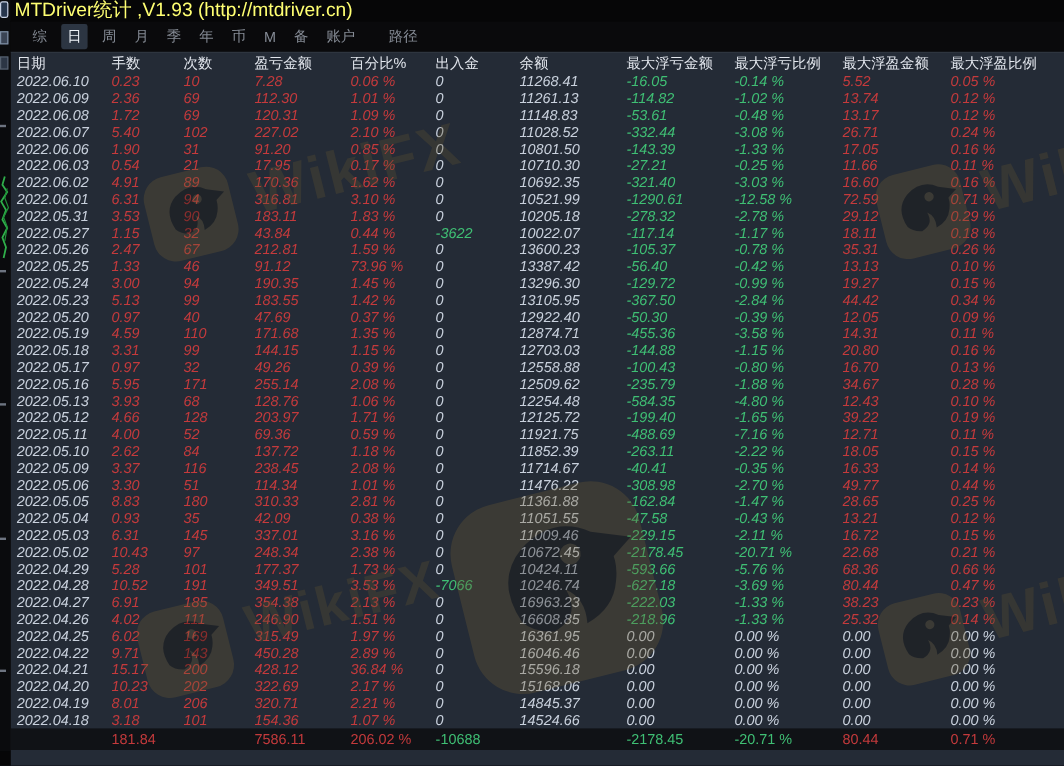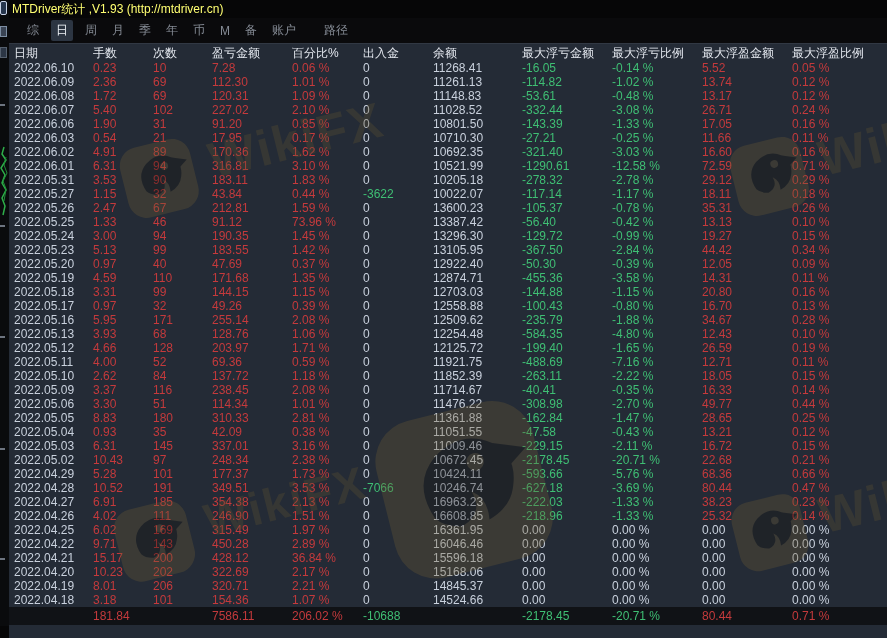--- a/index.html
+++ b/index.html
@@ -15,21 +15,21 @@
   .leftstrip { position:absolute; left:0; top:0; width:9px; height:638px; background:#0a0b0d; z-index:1; }
   .ls-frag1 { position:absolute; left:0; top:1px; width:7px; height:14px; border:1px solid #c9d3e6; border-radius:2px; background:#27364d; }
   .ls-frag2 { position:absolute; left:0; top:26px; width:7px; height:11px; background:#3a4454; border:1px solid #7d8ea3; }
   .ls-frag3 { position:absolute; left:0; top:47px; width:7px; height:11px; background:#2c3645; border:1px solid #55606e; }
   .ls-dash  { position:absolute; left:0; width:5px; height:2px; background:#6d7480; }
   .ls-spark { position:absolute; left:0; top:145px; }
 
   
   .titlebar {
     position:absolute; left:9px; top:0; width:878px; height:18px;
-    background:#060607; color:#ffff72; font-size:12px; line-height:18px;
+    background:#060607; color:#ffff72; font-size:16px; line-height:18px;
     padding-left:3px; white-space:nowrap; z-index:5;
   }
   .menubar {
     position:absolute; left:9px; top:18px; width:878px; height:25px;
     background:#0a0a0c; display:flex; align-items:center;
     font-size:12px; color:#858b95; z-index:5;
   }
   .menu-item { margin-left:9px; padding:2px 3px; cursor:default; white-space:nowrap; }
   .menu-item:first-child { margin-left:15px; }
   .menu-item.gap { margin-left:22px;text-align:center; }
@@ -40,21 +40,21 @@
     position:absolute; left:9px; top:43px; width:878px; height:611px;
     background:#242b36; border-top:1px solid #313843; border-bottom:1px solid #81878f;
     z-index:2;
   }
   .grid-row {
     display:grid;
     grid-template-columns:79px 60px 59px 80px 71px 70px 89px 90px 90px 90px 1fr;
     padding-left:5px; font-size:12px; white-space:nowrap;
   }
   .header-row { position:absolute; top:1px; left:0; width:100%; height:16px; line-height:16px; color:#e3e7ee; }
-  .rows { position:absolute; top:17px; left:0; width:100%; }
+  .rows { position:absolute; top:17px; left:0; width:100%;font-style:italic; }
   .data-row { height:14px; line-height:14px; }
   .total-row {
     position:absolute; top:563px; left:0; width:100%; height:18px; line-height:18px;
     background:#101216; font-size:12px;
   }
   .total-row .c0 { text-align:right; padding-right:24px;margin-top:44px; }
   .cell { overflow:hidden; }
   .w { color:#c9d1dd; }
   .r { color:#c43a3c; }
   .g { color:#3fbf74; }
@@ -392,21 +392,21 @@
       <div class="grid-row data-row">
         <span class="cell c0 w">2022.05.12</span>
         <span class="cell c1 r">4.66</span>
         <span class="cell c2 r">128</span>
         <span class="cell c3 r">203.97</span>
         <span class="cell c4 r">1.71 %</span>
         <span class="cell c5 w">0</span>
         <span class="cell c6 w">12125.72</span>
         <span class="cell c7 g">-199.40</span>
         <span class="cell c8 g">-1.65 %</span>
-        <span class="cell c9 r">26.59</span>
+        <span class="cell c9 r">39.22</span>
         <span class="cell c10 r">0.19 %</span>
       </div>
       <div class="grid-row data-row">
         <span class="cell c0 w">2022.05.11</span>
         <span class="cell c1 r">4.00</span>
         <span class="cell c2 r">52</span>
         <span class="cell c3 r">69.36</span>
         <span class="cell c4 r">0.59 %</span>
         <span class="cell c5 w">0</span>
         <span class="cell c6 w">11921.75</span>

